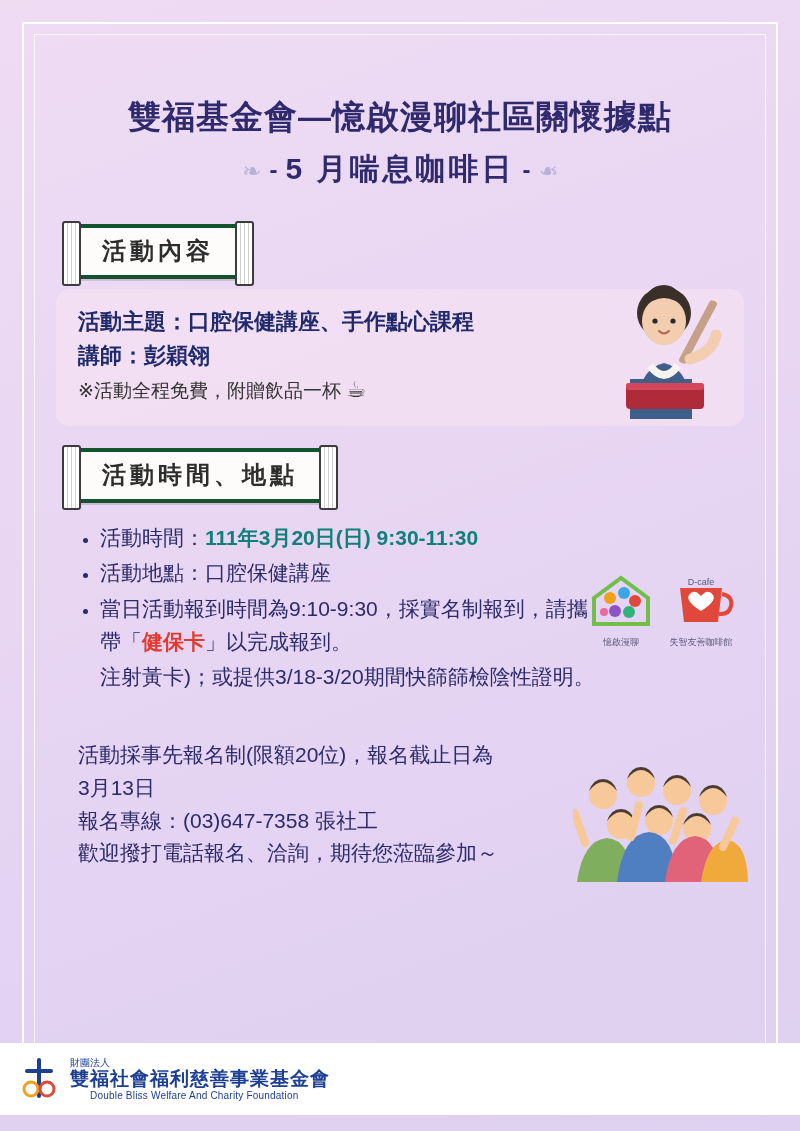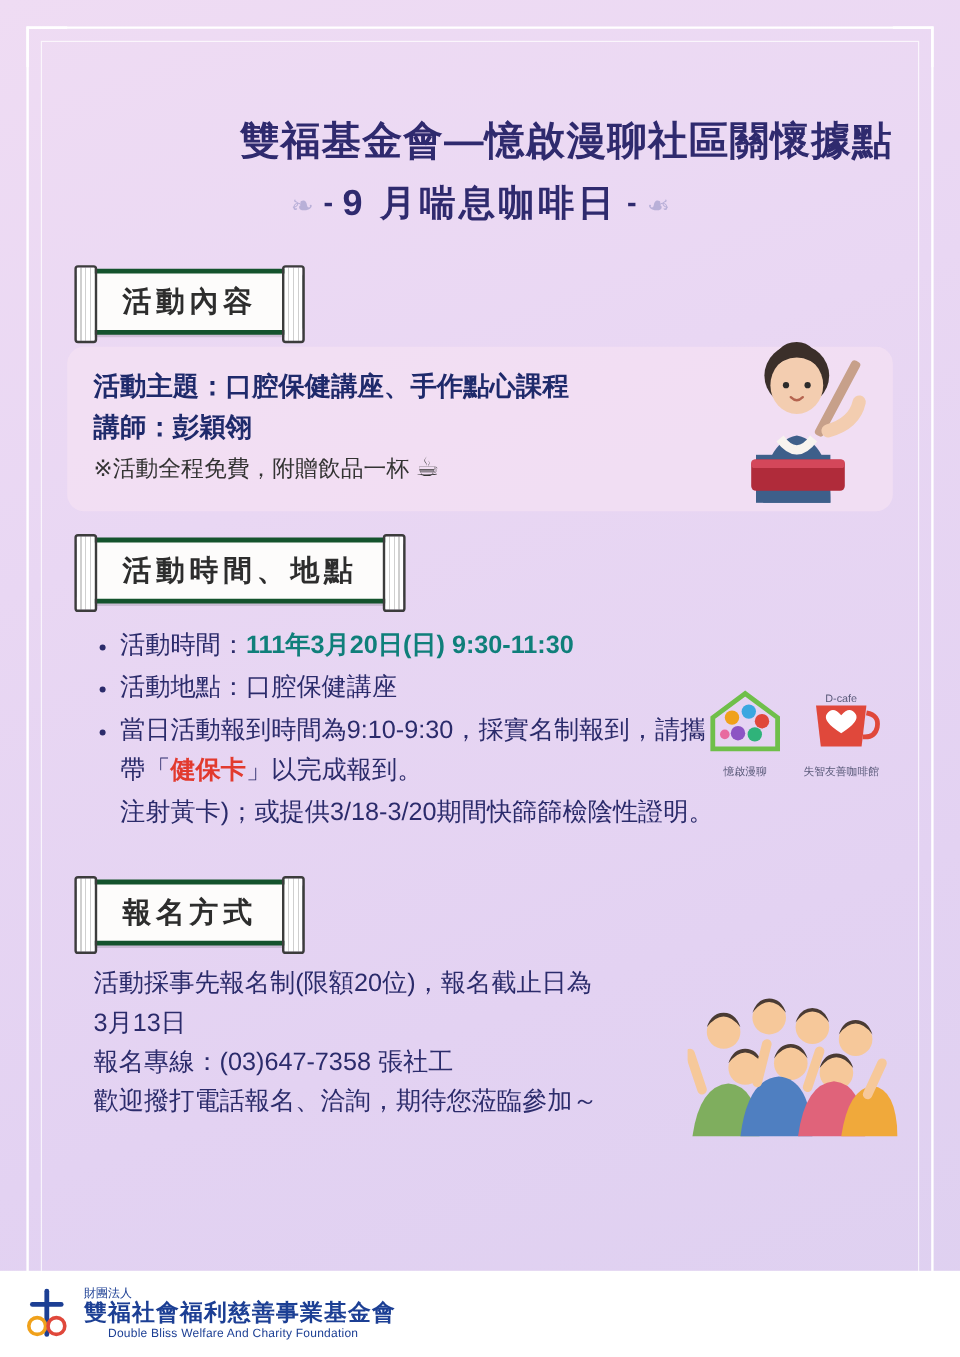--- a/index.html
+++ b/index.html
@@ -49,21 +49,20 @@
 
   
   .title-block { text-align: center; margin-top: 46px; }
   .main-title {
     font-size: 33px;
     font-weight: bold;
     color: #2f2a6e;
     letter-spacing: 1px;
     line-height: 1.25;
     white-space: nowrap;
-    text-align: right;
   }
   .sub-title-row {
     margin-top: 12px;
     display: flex;
     align-items: center;
     justify-content: center;
     gap: 8px;
   }
   .sub-title {
     font-size: 30px;
@@ -173,21 +172,21 @@
     right: -4px;
     bottom: 6px;
     width: 175px;
     height: 135px;
   }
 
   
   .footer {
     position: absolute;
     left: 0; right: 0;
-    bottom: 0;
+    bottom: 16px;
     height: 72px;
     background: #ffffff;
     display: flex;
     align-items: center;
     padding-left: 18px;
     gap: 10px;
   }
   .footer-text .f1 { font-size: 10px; color: #1c3f94; line-height: 1.1; }
   .footer-text .f2 { font-size: 19px; font-weight: bold; color: #1c3f94; letter-spacing: 1px; line-height: 1.15; }
   .footer-text .f3 { font-size: 10px; color: #1c3f94; letter-spacing: 0.2px; margin-left: 20px; }
@@ -204,21 +203,21 @@
   <div class="corner tl"></div>
   <div class="corner tr"></div>
   <div class="corner bl"></div>
   <div class="corner br"></div>
 
   <div class="title-block">
     <div class="main-title">雙福基金會—憶啟漫聊社區關懷據點</div>
     <div class="sub-title-row">
       <span class="leaf">❧</span>
       <span class="dash">-</span>
-      <span class="sub-title">9 月喘息咖啡日</span>
+      <span class="sub-title">5 月喘息咖啡日</span>
       <span class="dash">-</span>
       <span class="leaf right">❧</span>
     </div>
   </div>
 
   <div class="section" style="margin-top:34px;">
     <div class="banner">
       <div class="banner-body">活動內容</div>
     </div>
 
@@ -291,23 +290,20 @@
             <path d="M33 24 q-7 -8 -12 -1 q-4 6 12 16 q16 -10 12 -16 q-5 -7 -12 1z" fill="#ffffff"></path>
             <text x="33" y="13" font-size="9" fill="#5a5a7a" text-anchor="middle" font-family="Liberation Sans, sans-serif">D-cafe</text>
           </svg>
           <div class="logo-cap">失智友善咖啡館</div>
         </div>
       </div>
     </div>
   </div>
 
   <div class="section">
-    <div class="banner">
-      <div class="banner-body">報名方式</div>
-    </div>
 
     <div class="card plain" style="padding-top:6px; min-height:150px;">
       <div class="line">活動採事先報名制(限額20位)，報名截止日為</div>
       <div class="line">3月13日</div>
       <div class="line">報名專線：(03)647-7358  張社工</div>
       <div class="line">歡迎撥打電話報名、洽詢，期待您蒞臨參加～</div>
 
       <svg class="crowd" viewBox="0 0 175 135">
         <g fill="#f6c89a">
           <circle cx="30" cy="48" r="14"></circle>

